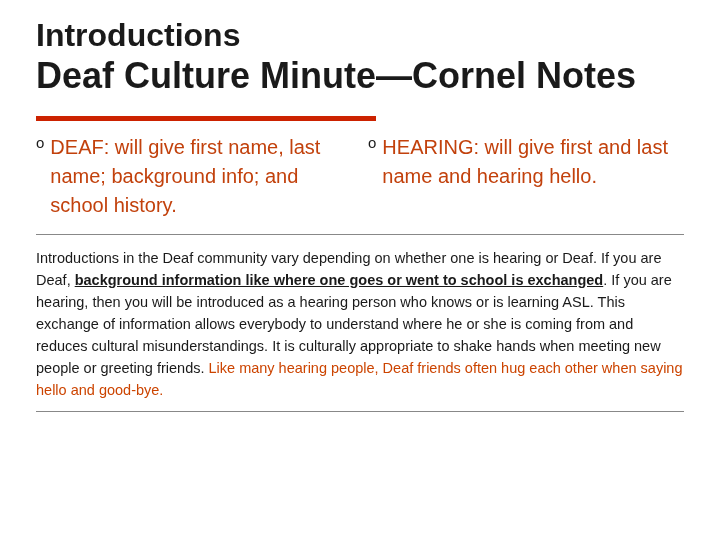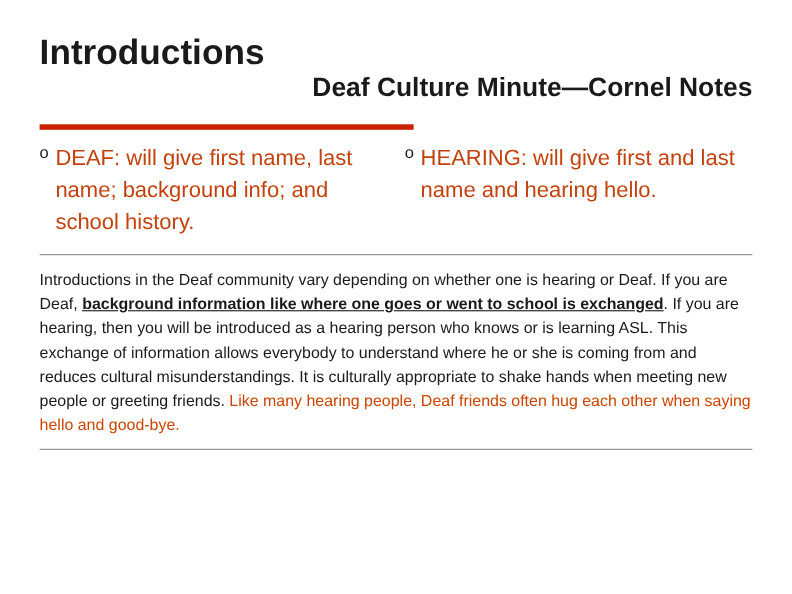--- a/index.html
+++ b/index.html
@@ -12,44 +12,43 @@
       width: 720px;
       height: 540px;
       background: #ffffff;
       font-family: Arial, sans-serif;
       overflow: hidden;
     }
 
     .page {
       width: 720px;
       height: 540px;
-      padding: 28px 36px 24px 36px;
+      padding: 16px 36px 24px 36px;
       display: flex;
       flex-direction: column;
     }
 
     .title-block {
       margin-bottom: 10px;
     }
 
     .title-line1 {
       font-size: 32px;
       font-weight: bold;
       color: #1a1a1a;
       line-height: 1.2;
       font-family: Arial, sans-serif;
     }
 
     .title-line2 {
-      font-size: 24px;
+      font-size: 36px;
       font-weight: bold;
       color: #1a1a1a;
       line-height: 1.2;
       font-family: Arial, sans-serif;
-      text-align: right;
     }
 
     .red-bar {
       height: 5px;
       background: #cc2200;
       width: 340px;
       margin: 8px 0 12px 0;
     }
 
     .two-col {

